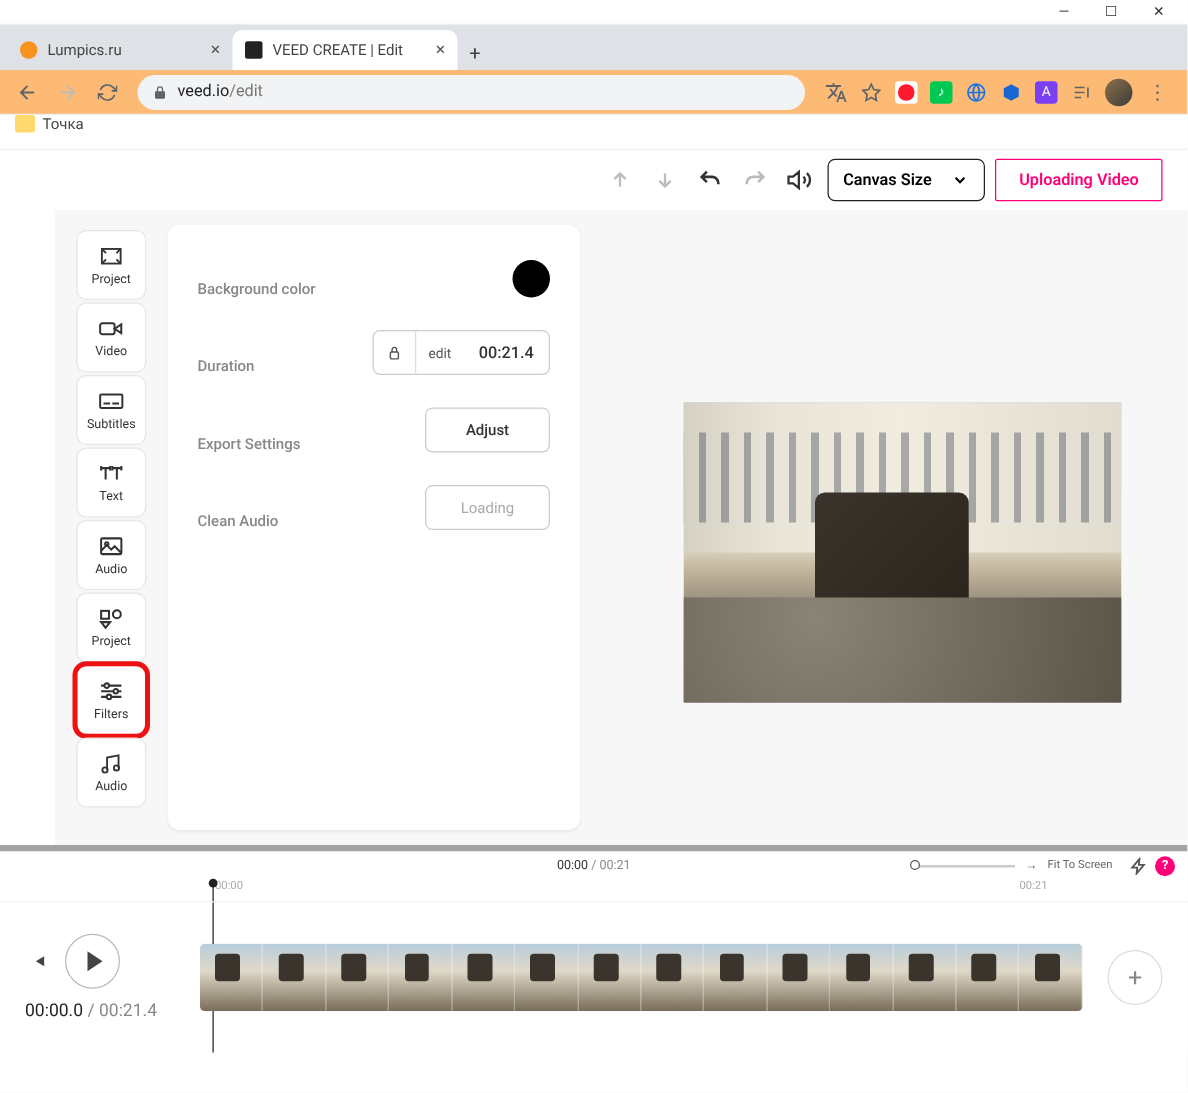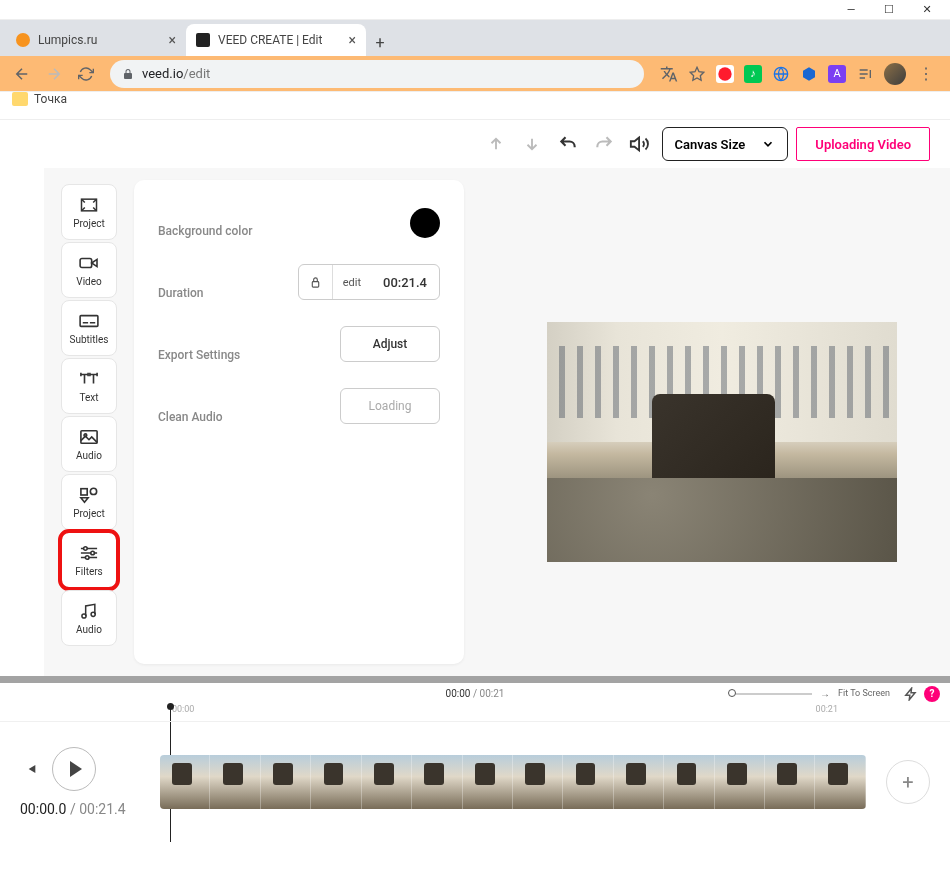--- a/index.html
+++ b/index.html
@@ -66,21 +66,21 @@
 
   
   .canvas-area { flex: 1; display: flex; align-items: center; justify-content: center; }
   .video-preview { width: 350px; height: 240px; background: linear-gradient(to bottom, #a8c4d8 0%, #b8cddb 30%, #e8e4d8 45%, #c4b8a0 55%, #8a8270 70%, #6b6558 100%); position: relative; margin-top: 40px; margin-left: 30px; }
   .building { position: absolute; top: 0; left: 0; right: 0; height: 50%; background: linear-gradient(to right, #d4d0c4 0%, #e8e4d8 20%, #f0ece0 50%, #e0dcd0 100%); }
   .building::before { content: ''; position: absolute; top: 20%; left: 0; right: 0; height: 60%; background: repeating-linear-gradient(90deg, transparent 0, transparent 12px, rgba(60,70,85,0.4) 12px, rgba(60,70,85,0.4) 18px); }
   .cobble { position: absolute; bottom: 0; left: 0; right: 0; height: 35%; background: radial-gradient(circle at 30% 20%, #8a8475, #5a5548); }
   .statue { position: absolute; top: 30%; left: 30%; width: 35%; height: 40%; background: linear-gradient(135deg, #3a342c, #2a241c); border-radius: 8px 8px 4px 4px; }
 
   
-  .timeline-info { height: 28px; background: #fff; display: flex; align-items: center; padding: 0 20px; font-size: 10px; color: #888; position: relative; border-top: 7px solid #a3a3a3; }
+  .timeline-info { height: 28px; background: #fff; display: flex; align-items: center; padding: 0 20px; font-size: 10px; color: #888; position: relative; border-top: 5px solid #a3a3a3; }
   .time-center { position: absolute; left: 50%; transform: translateX(-50%); }
   .time-center .cur { color: #333; }
   .zoom-ctrl { position: absolute; right: 60px; display: flex; align-items: center; gap: 8px; }
   .zoom-track { width: 80px; height: 2px; background: #ccc; position: relative; }
   .zoom-handle { width: 8px; height: 8px; border: 1.5px solid #555; border-radius: 50%; background: #fff; position: absolute; left: -4px; top: -4px; }
   .fit-screen { font-size: 9px; color: #666; line-height: 1.1; }
   .speed-ico { position: absolute; right: 32px; color: #555; }
   .help-badge { position: absolute; right: 10px; width: 16px; height: 16px; border-radius: 50%; background: #ff0078; color: #fff; font-size: 10px; display: flex; align-items: center; justify-content: center; font-weight: 700; }
 
   

